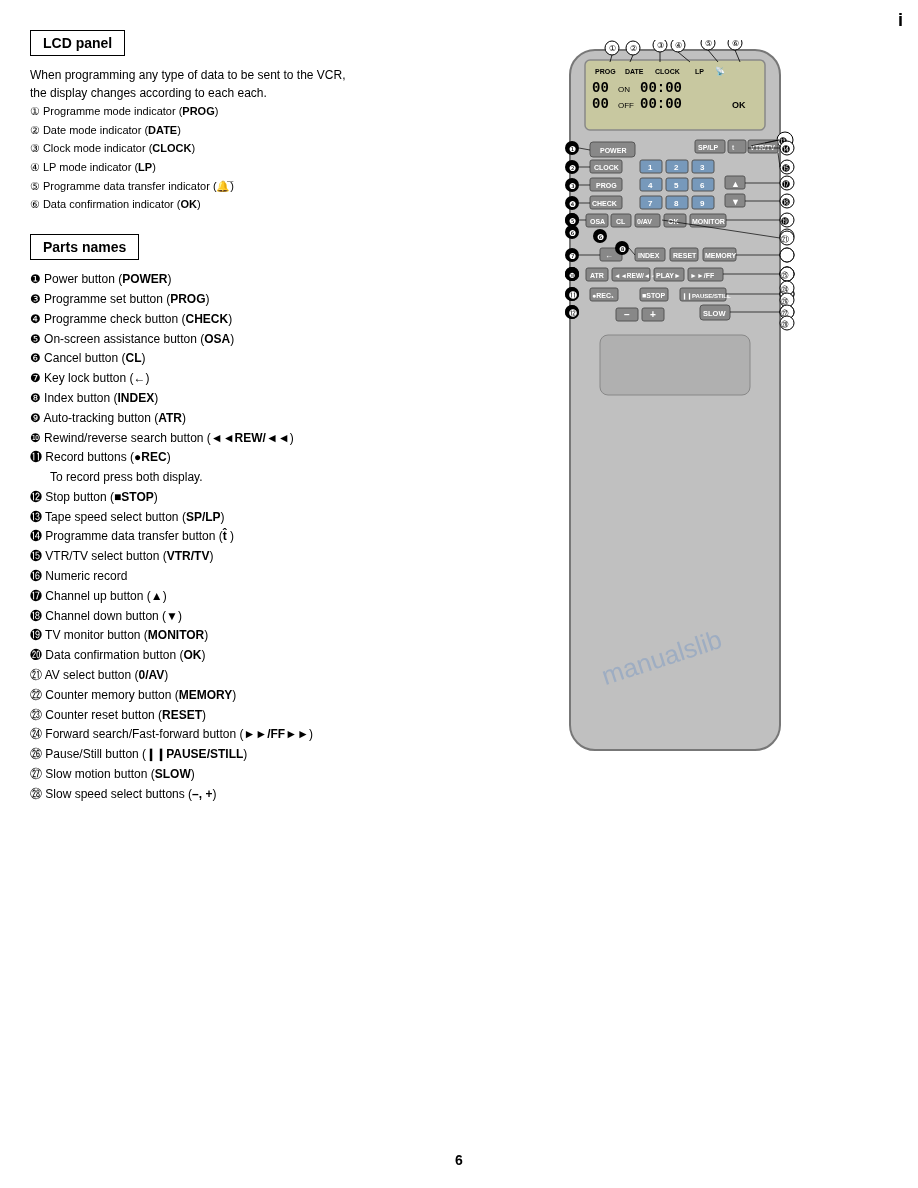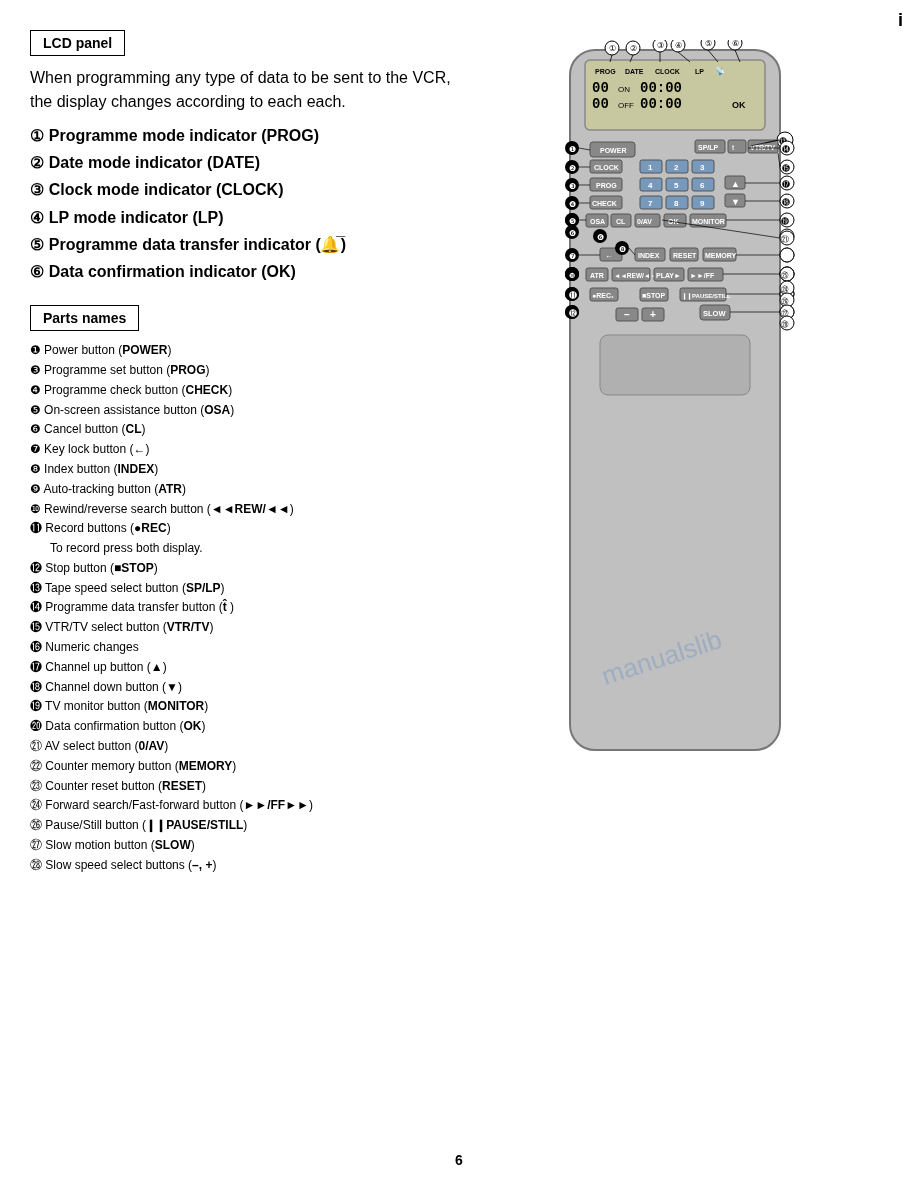--- a/index.html
+++ b/index.html
@@ -38,30 +38,28 @@
       margin-bottom: 10px;
       font-size: 14px;
       font-weight: bold;
     }
 
     .lcd-section {
       margin-bottom: 20px;
     }
 
     .lcd-intro {
-      font-size: 16px;
-      margin-bottom: 8px;
+      font-size: 12px;
       line-height: 1.5;
     }
 
     .lcd-list {
       list-style: none;
-      font-size: 16px;
+      font-size: 11px;
       line-height: 1.7;
-      font-weight: bold;
     }
 
     .parts-section {
       margin-top: 10px;
     }
 
     .parts-list {
       list-style: none;
       font-size: 12px;
       line-height: 1.65;
@@ -128,21 +126,21 @@
         <li>❼ Key lock button (<strong>←</strong>)</li>
         <li>❽ Index button (<strong>INDEX</strong>)</li>
         <li>❾ Auto-tracking button (<strong>ATR</strong>)</li>
         <li>❿ Rewind/reverse search button (<strong>◄◄REW/◄◄</strong>)</li>
         <li>⓫ Record buttons (<strong>●REC</strong>)</li>
         <li style="padding-left:20px;">To record press both display.</li>
         <li>⓬ Stop button (<strong>■STOP</strong>)</li>
         <li>⓭ Tape speed select button (<strong>SP/LP</strong>)</li>
         <li>⓮ Programme data transfer button (<strong>t̂</strong> )</li>
         <li>⓯ VTR/TV select button (<strong>VTR/TV</strong>)</li>
-        <li>⓰ Numeric changes</li>
+        <li>⓰ Numeric record</li>
         <li>⓱ Channel up button (<strong>▲</strong>)</li>
         <li>⓲ Channel down button (<strong>▼</strong>)</li>
         <li>⓳ TV monitor button (<strong>MONITOR</strong>)</li>
         <li>⓴ Data confirmation button (<strong>OK</strong>)</li>
         <li>㉑ AV select button (<strong>0/AV</strong>)</li>
         <li>㉒ Counter memory button (<strong>MEMORY</strong>)</li>
         <li>㉓ Counter reset button (<strong>RESET</strong>)</li>
         <li>㉔ Forward search/Fast-forward button (<strong>►►/FF►►</strong>)</li>
         <li>㉖ Pause/Still button (<strong>❙❙PAUSE/STILL</strong>)</li>
         <li>㉗ Slow motion button (<strong>SLOW</strong>)</li>

